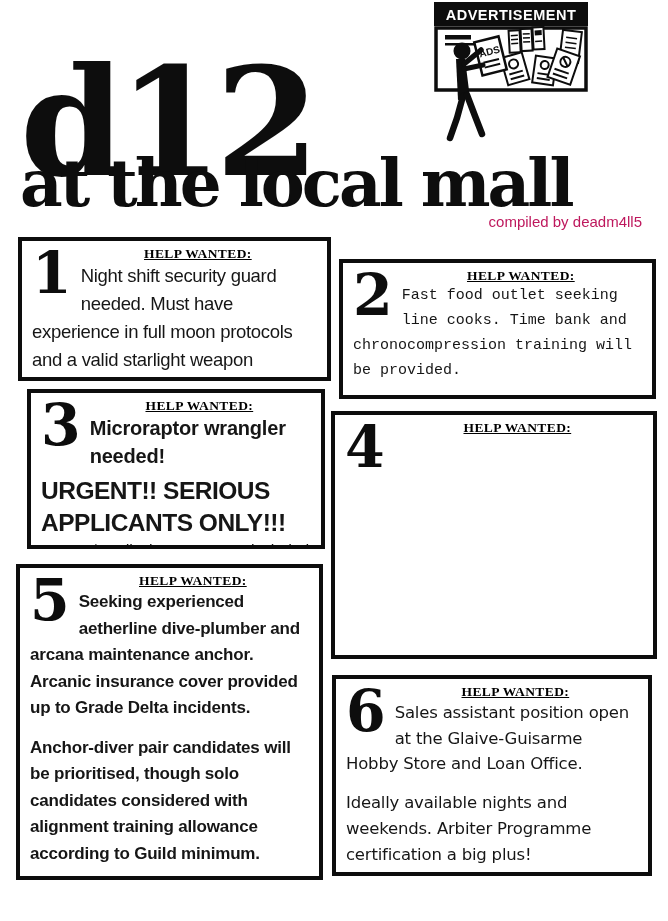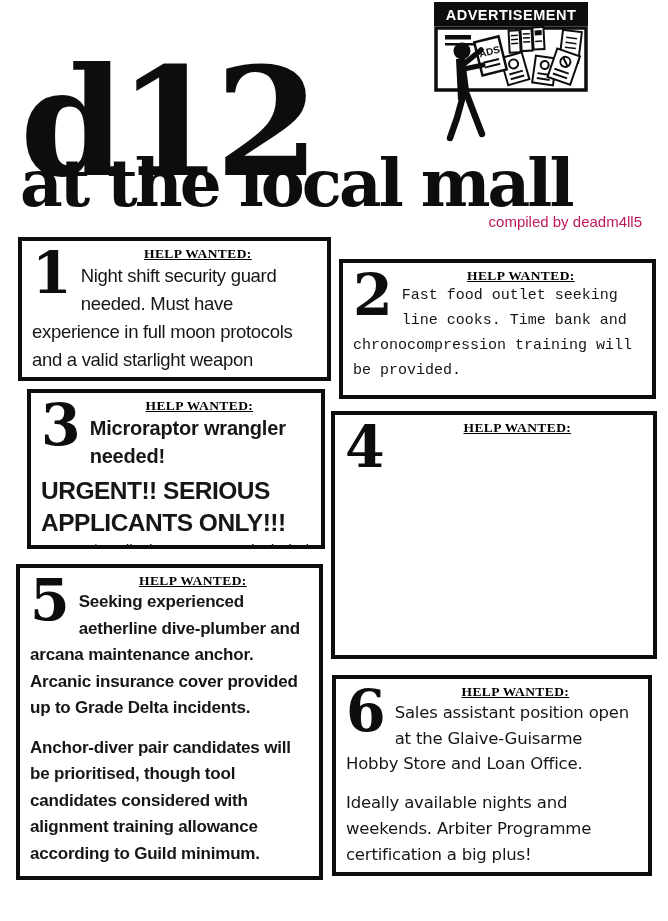--- a/index.html
+++ b/index.html
@@ -150,21 +150,21 @@
 
   <div id="box4" class="box">
     <div class="num">4</div>
     <div class="hw">HELP WANTED:</div>
   </div>
 
   <div id="box5" class="box">
     <div class="num">5</div>
     <div class="hw">HELP WANTED:</div>
     <p>Seeking experienced aetherline dive-plumber and arcana maintenance anchor. Arcanic insurance cover provided up to Grade Delta incidents.</p>
-    <p class="p2">Anchor-diver pair candidates will be prioritised, though tool candidates considered with alignment training allowance according to Guild minimum.</p>
+    <p class="p2">Anchor-diver pair candidates will be prioritised, though solo candidates considered with alignment training allowance according to Guild minimum.</p>
   </div>
 
   <div id="box6" class="box">
     <div class="num">6</div>
     <div class="hw">HELP WANTED:</div>
     <p class="t-comic">Sales assistant position open at the Glaive-Guisarme Hobby Store and Loan Office.</p>
     <p class="t-comic p2">Ideally available nights and weekends. Arbiter Programme certification a big plus!</p>
   </div>
 
 </div>

